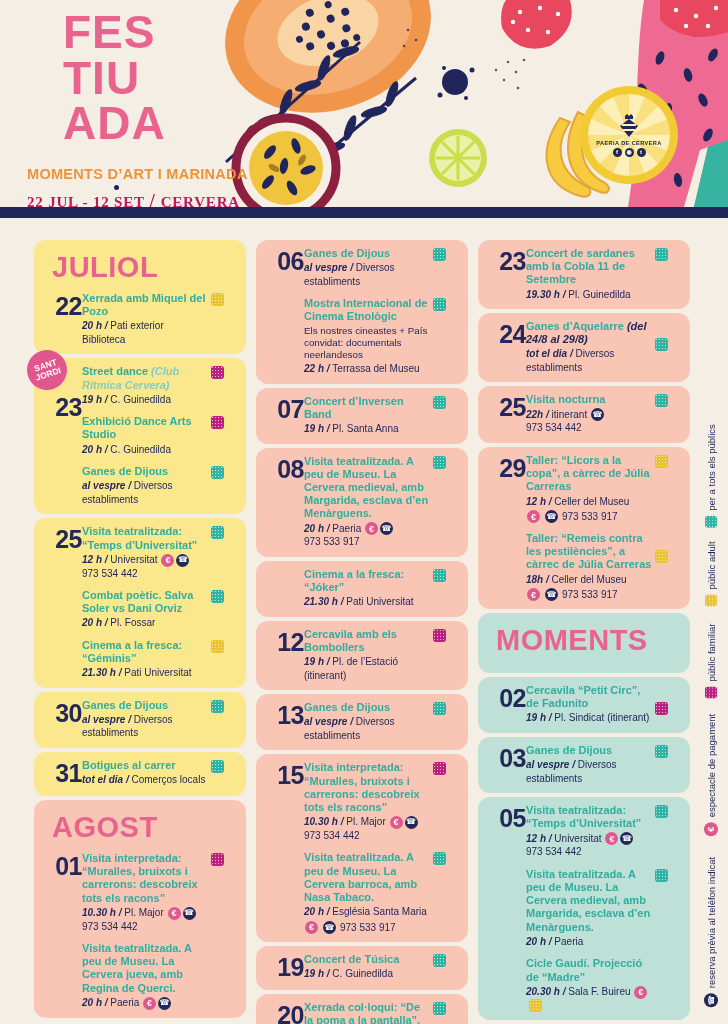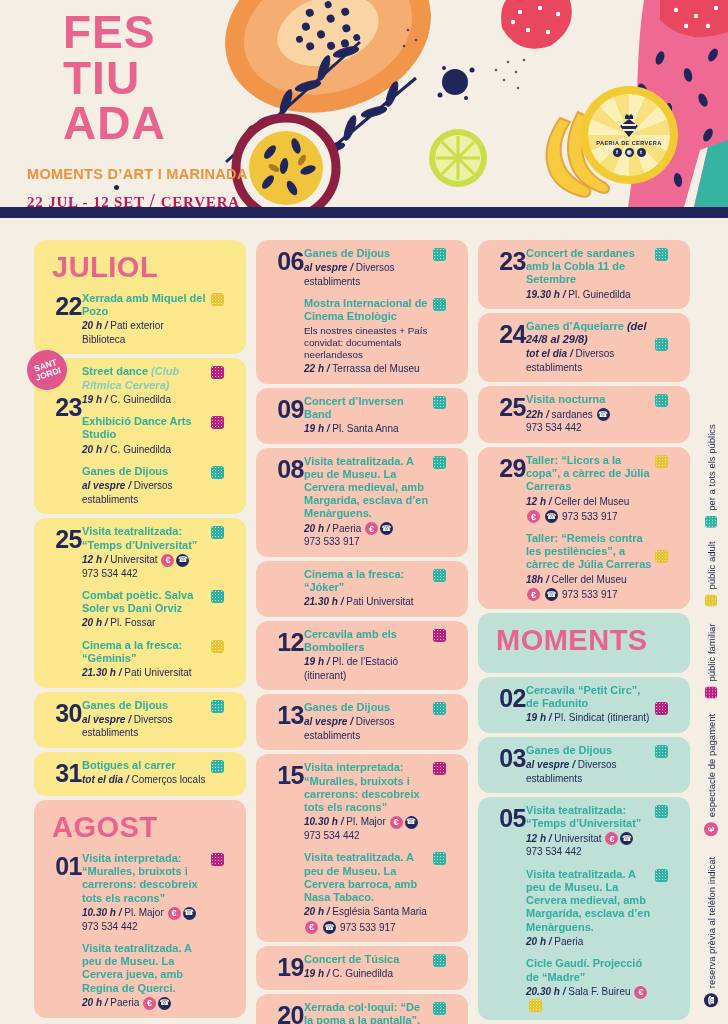--- a/index.html
+++ b/index.html
@@ -346,21 +346,21 @@
                 <div class="ev-title">Mostra Internacional de Cinema Etnològic</div>
                 <div class="ev-desc">Els nostres cineastes + País convidat: documentals neerlandesos</div>
                 <div class="ev-meta"><span class="t">22 h</span><span class="t"> / </span><span>Terrassa del Museu</span></div>
               </div>
             </div>
           </div>
         </div>
         <div class="card">
           <div class="card-row">
             <div class="dcol">
-              <div class="dnum">09</div>
+              <div class="dnum">07</div>
             </div>
             <div class="events">
               <div class="event">
                 <span class="aud tots"></span>
                 <div class="ev-title">Concert d’Inversen Band</div>
                 <div class="ev-meta"><span class="t">19 h</span><span class="t"> / </span><span>Pl. Santa Anna</span></div>
               </div>
             </div>
           </div>
         </div>
@@ -504,21 +504,21 @@
         </div>
         <div class="card">
           <div class="card-row">
             <div class="dcol">
               <div class="dnum">25</div>
             </div>
             <div class="events">
               <div class="event">
                 <span class="aud tots"></span>
                 <div class="ev-title">Visita nocturna</div>
-                <div class="ev-meta"><span class="t">22h</span><span class="t"> / </span><span>sardanes</span> <span class="ic phone">☎</span><span class="pnum"> 973 534 442</span></div>
+                <div class="ev-meta"><span class="t">22h</span><span class="t"> / </span><span>itinerant</span> <span class="ic phone">☎</span><span class="pnum"> 973 534 442</span></div>
               </div>
             </div>
           </div>
         </div>
         <div class="card">
           <div class="card-row">
             <div class="dcol">
               <div class="dnum">29</div>
             </div>
             <div class="events">

